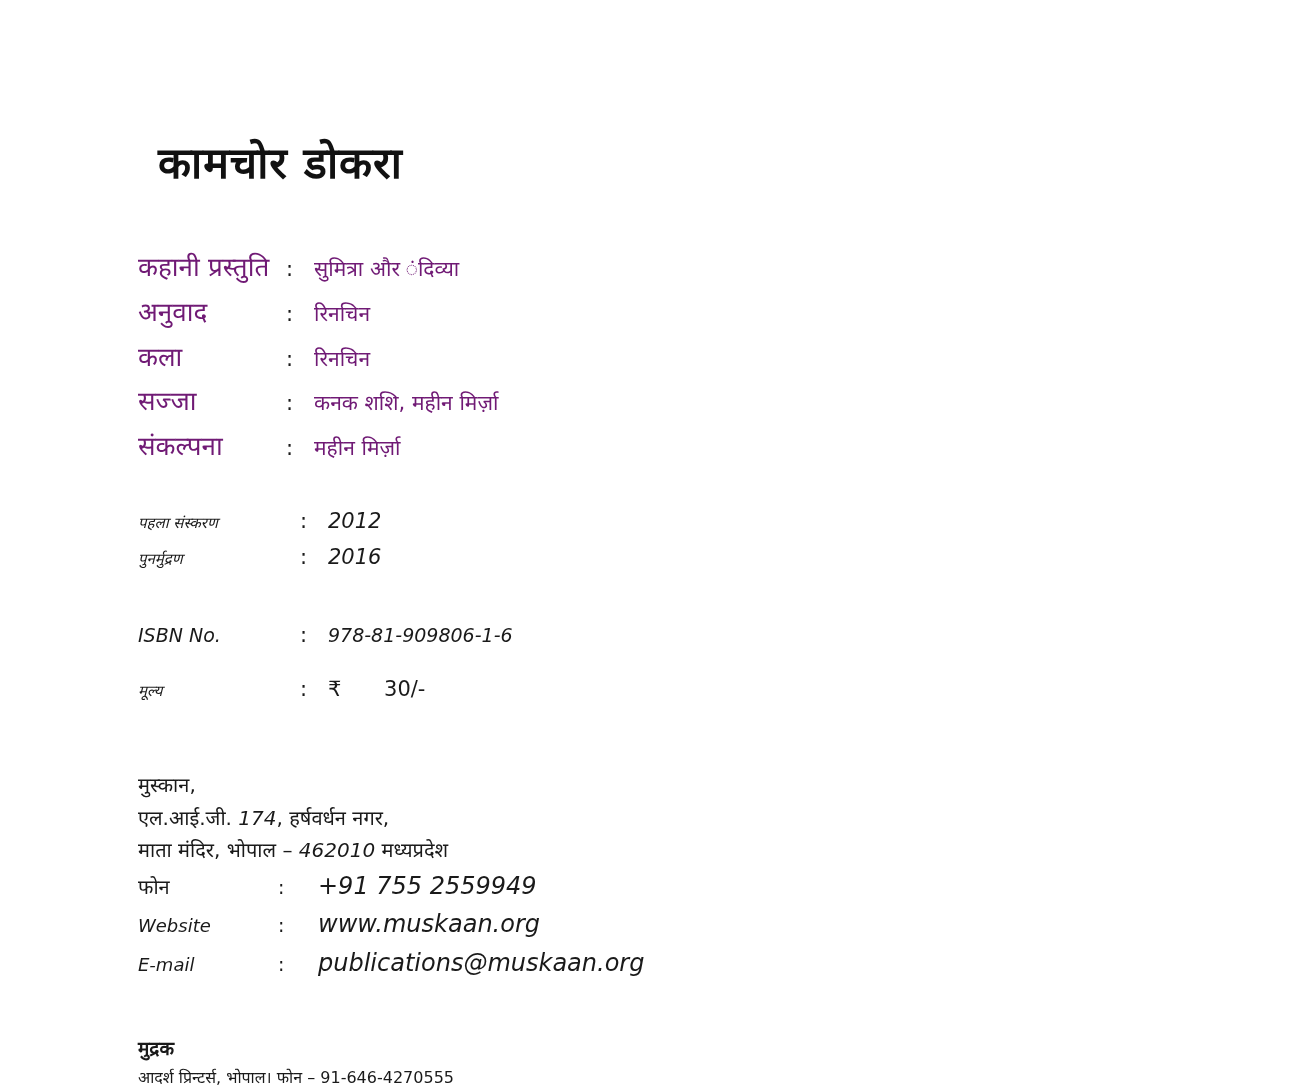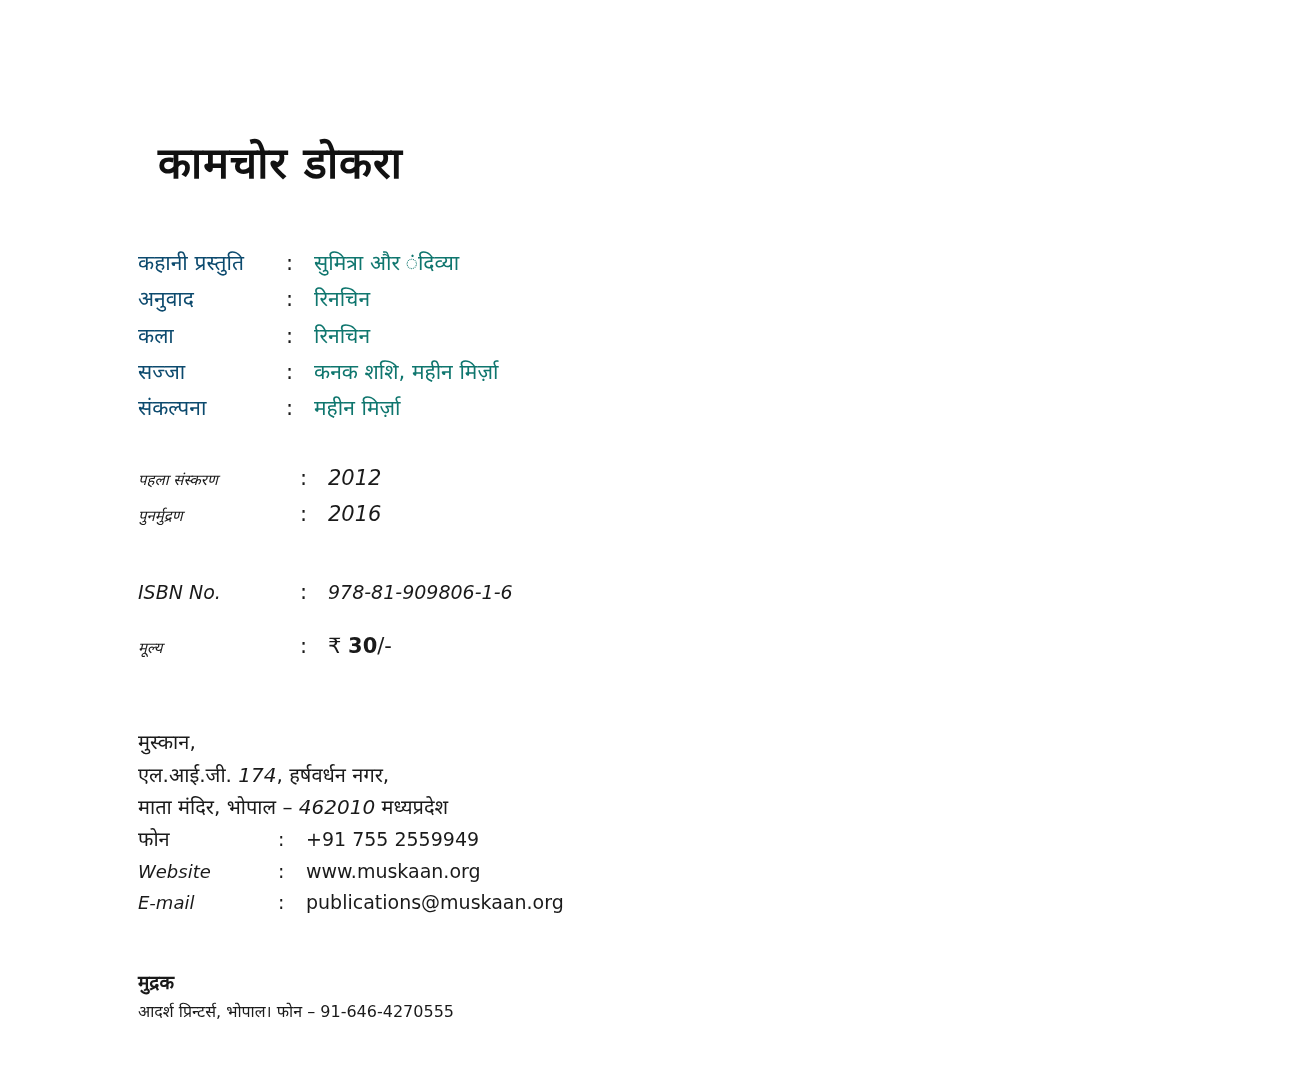--- a/index.html
+++ b/index.html
@@ -44,32 +44,32 @@
   .credits {
     margin: 0 0 0 0;
   }
   .cred-row {
     display: flex;
     align-items: baseline;
     line-height: 1.72;
   }
   .cred-label {
     width: 148px;
-    font-size: 21px;
-    color: #0c4a6e;
+    font-size: 26px;
+    color: #701a75;
     white-space: nowrap;
   }
   .cred-colon {
     width: 28px;
     font-size: 21px;
     color: #1a1a1a;
   }
   .cred-value {
     font-size: 21px;
-    color: #0f766e;
+    color: #701a75;
     white-space: nowrap;
   }
 
   .gap-lg { height: 34px; }
   .gap-md { height: 18px; }
 
   
   .ed-row {
     display: flex;
     align-items: baseline;
@@ -82,21 +82,21 @@
     font-style: italic;
   }
   .ed-colon { width: 28px; font-size: 21px; }
   .ed-value { font-size: 21px; text-align: right; }
 
   .italic { font-style: italic; }
   .isbn-label { font-size: 19px; }
   .isbn-value { font-size: 19px; font-style: italic; margin-top: 26px; }
 
   .price-value { font-size: 21px; }
-  .price-value b { font-weight: bold; }
+  .price-value b { font-weight: normal; margin-left: 36px; }
 
   
   .block-heading {
     font-size: 19px;
     font-weight: bold;
     margin: 0 0 4px 0;
   }
   .pub-line {
     font-size: 20px;
     line-height: 1.62;
@@ -113,21 +113,23 @@
     width: 140px;
     font-size: 20px;
     white-space: nowrap;
   }
   .contact-label.lat {
     font-size: 18px;
     font-style: italic;
   }
   .contact-colon { width: 28px; font-size: 19px; }
   .contact-value {
-    font-size: 19px;
+    font-size: 24px;
+    font-style: italic;
+    margin-left: 12px;
   }
 
   .printer-line {
     font-size: 16px;
     line-height: 1.6;
   }
 </style>
 </head>
 <body>
 

